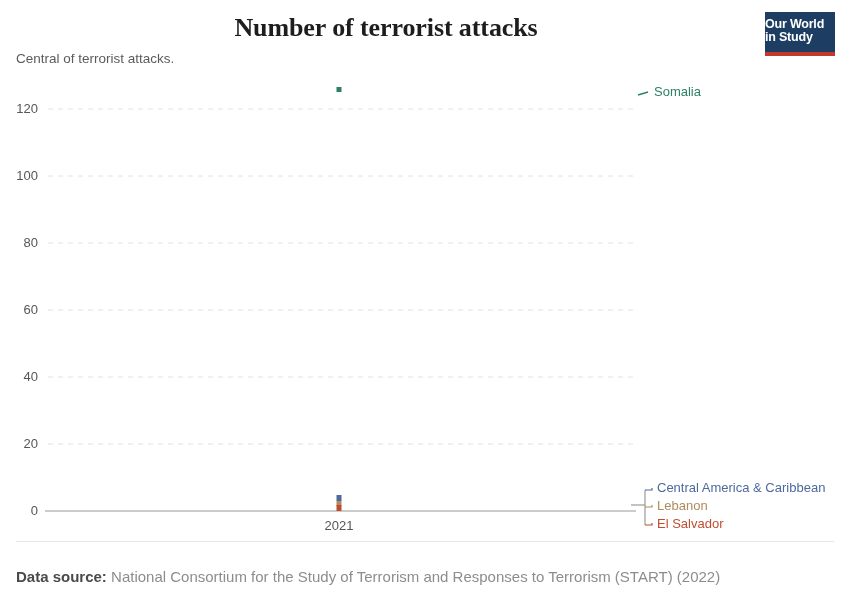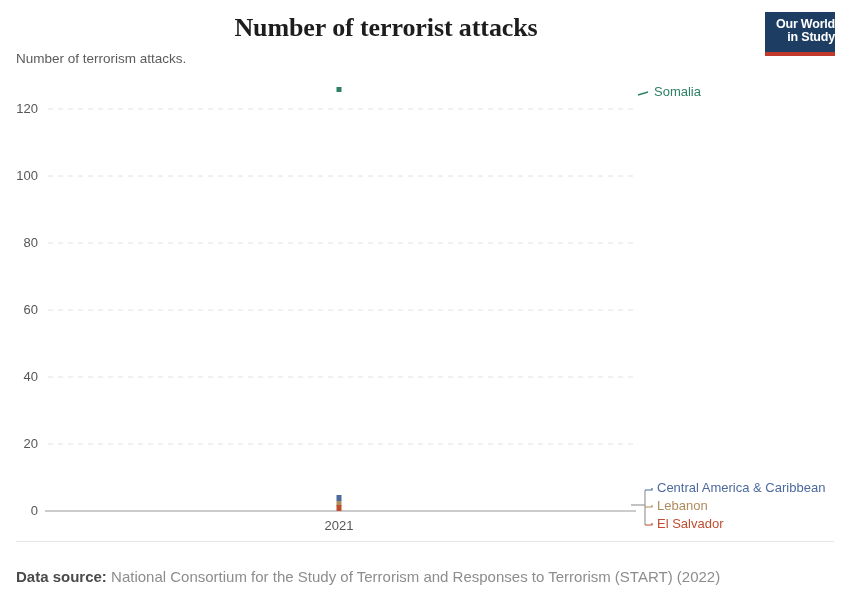--- a/index.html
+++ b/index.html
@@ -52,21 +52,21 @@
     position: absolute;
     right: 15px;
     top: 12px;
     width: 70px;
     height: 44px;
     background: #1d3d63;
     box-sizing: border-box;
     border-bottom: 4px solid #c0392b;
     display: flex;
     flex-direction: column;
-    align-items: flex-end;
+    align-items: flex-start;
     justify-content: center;
     padding-bottom: 2px;
   }
   .owid-logo span {
     display: block;
     color: #ffffff;
     font-family: "Liberation Sans", sans-serif;
     font-weight: 700;
     font-size: 12.5px;
     line-height: 13.5px;
@@ -132,21 +132,21 @@
     background: #e7e7e7;
   }
 </style>
 </head>
 <body>
 
 <div class="chart-root">
 
   <div class="header">
     <h1 class="chart-title">Number of terrorist attacks</h1>
-    <p class="chart-subtitle">Number of terrorism attacks.</p>
+    <p class="chart-subtitle">Central of terrorist attacks.</p>
   </div>
 
   <div class="owid-logo">
     <span>Our World</span>
     <span>in Study</span>
   </div>
 
   <div class="plot">
     <svg width="850" height="470" viewBox="0 0 850 470" xmlns="http://www.w3.org/2000/svg">
 

